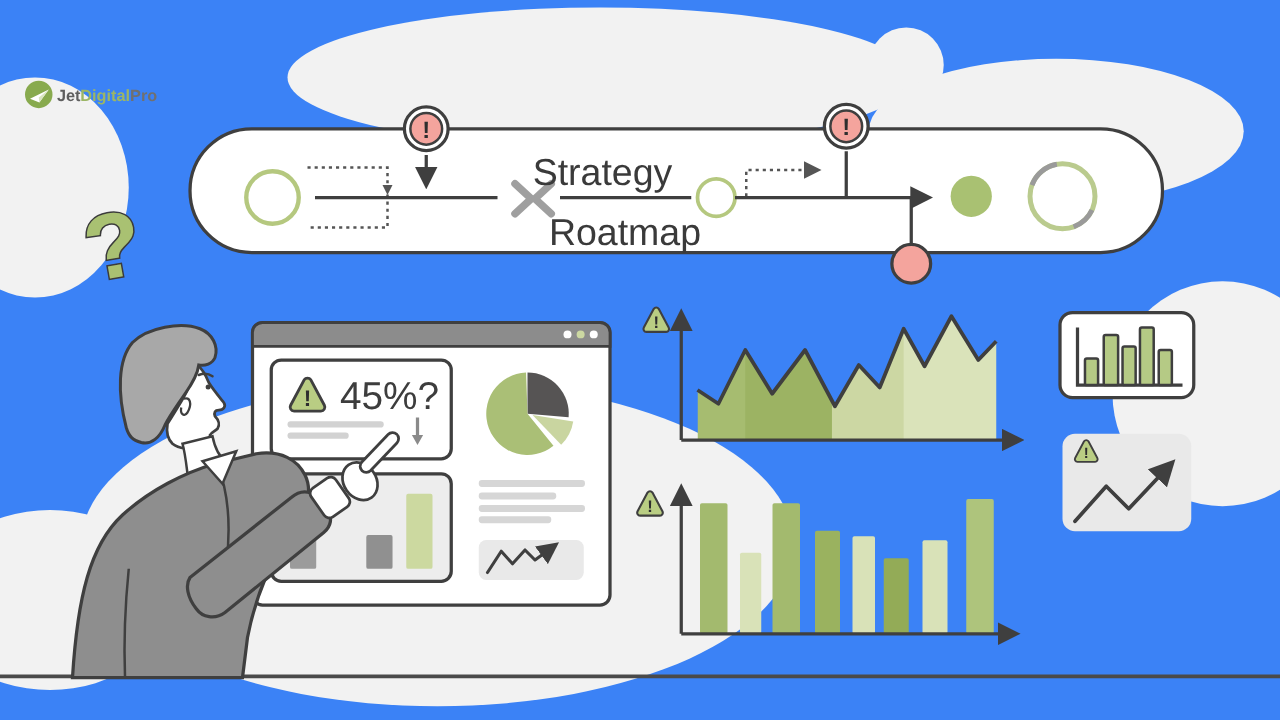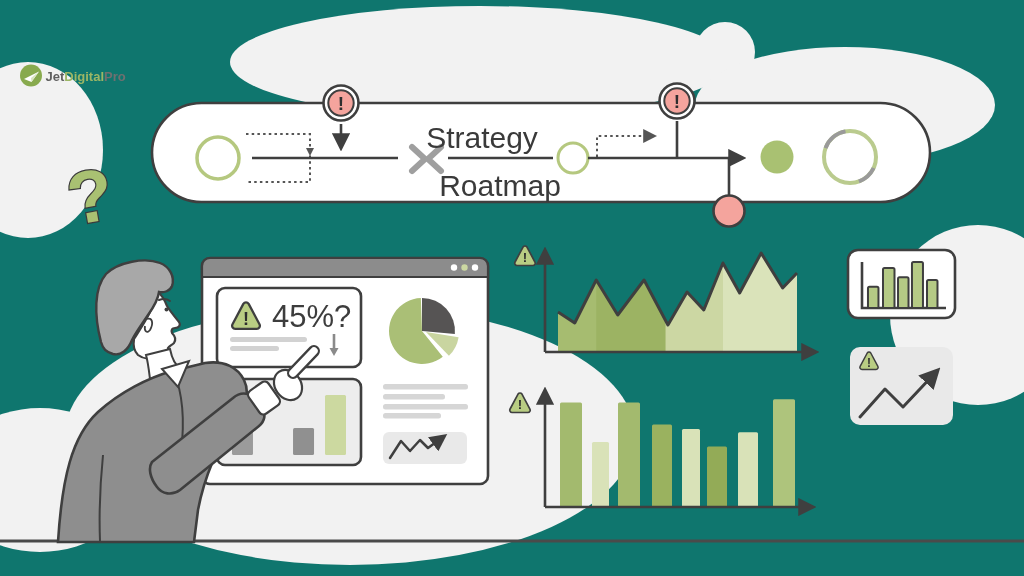--- a/index.html
+++ b/index.html
@@ -1,16 +1,16 @@
 <!DOCTYPE html>
 <html><head>
 <meta charset="utf-8">
 <style>
   html,body{margin:0;padding:0;background:#ffffff;}
-  #canvas{position:relative;width:1024px;height:576px;overflow:hidden;background:#0f766e;
+  #canvas{position:relative;width:1024px;height:576px;overflow:hidden;background:#3b82f6;
           font-family:"Liberation Sans", sans-serif;}
   svg{display:block;}
   text{font-family:"Liberation Sans", sans-serif;}
 </style>
 </head>
 <body>
 
 <div id="canvas">
 <svg width="1024" height="576" viewBox="0 0 1024 576">
   <defs id="chart-defs">

